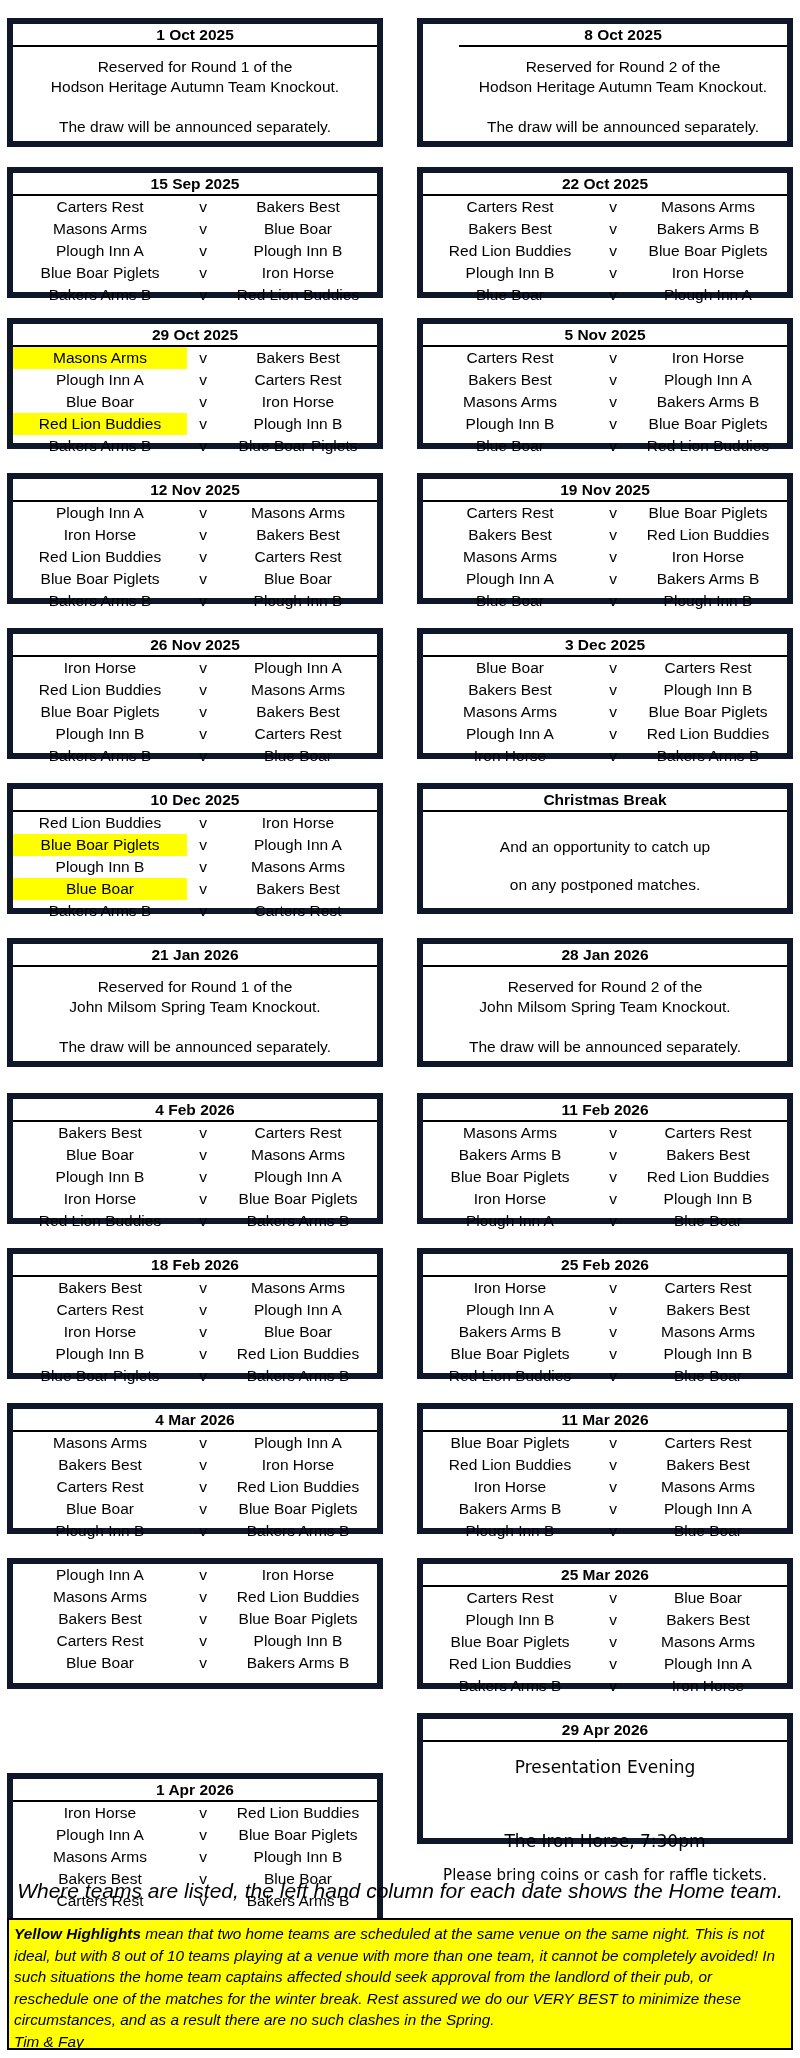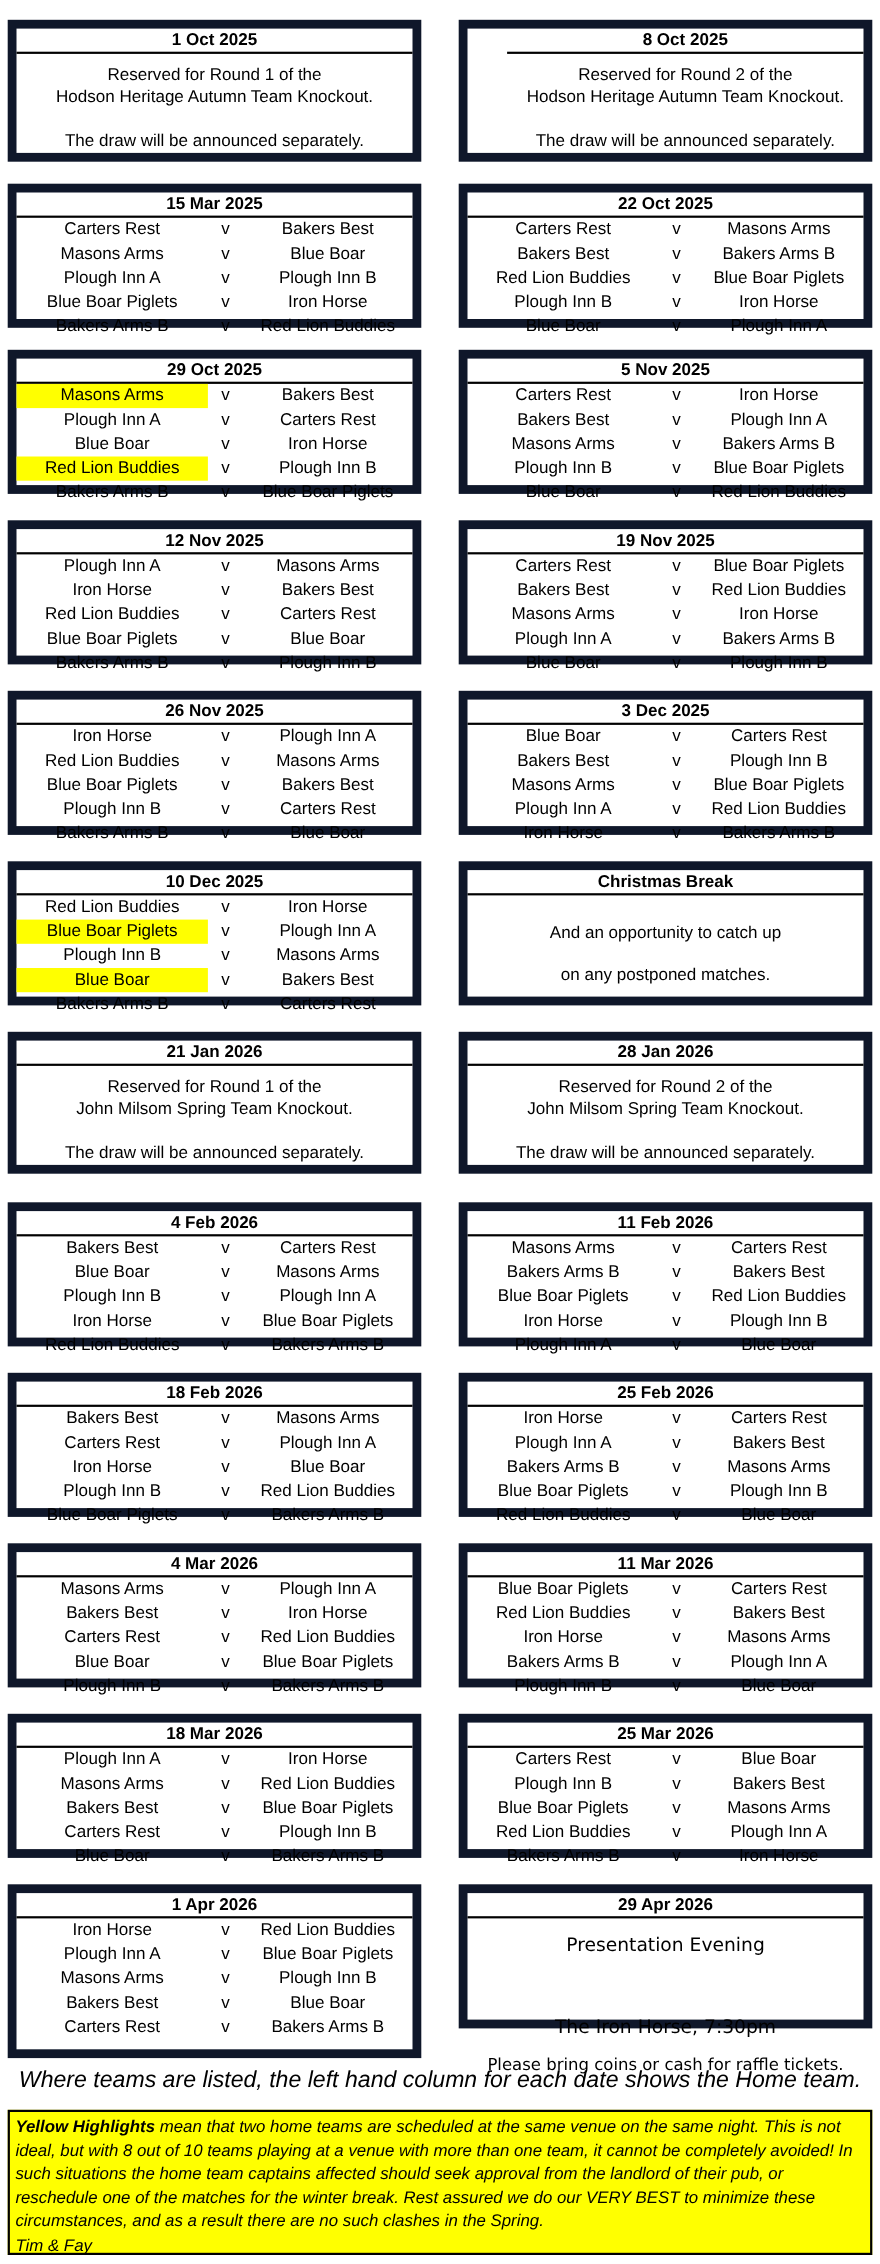--- a/index.html
+++ b/index.html
@@ -1,17 +1,17 @@
 <!DOCTYPE html>
 <html><head>
 <meta charset="utf-8">
 <style>
   html, body { margin: 0; padding: 0; background: #ffffff; }
   body { width: 800px; height: 2058px; position: relative; font-family: "Liberation Sans", sans-serif; color: #000; overflow: hidden; }
-  .box { position: absolute; width: 376px; border: 8px solid #0f172a; box-sizing: border-box; background: #fff; }
+  .box { position: absolute; width: 376px; border: 6px solid #0f172a; box-sizing: border-box; background: #fff; }
   .box.left { left: 7px; }
   .box.right { left: 417px; }
   .hdr { height: 23px; border-bottom: 2px solid #000; box-sizing: border-box; text-align: center; font-weight: bold; font-size: 15.5px; line-height: 21px; }
   .rows { padding: 0; }
   .row { display: flex; height: 22px; line-height: 22px; font-size: 15.5px; }
   .row .home { width: 174px; text-align: center; }
   .row .home.hl { background: #ffff00; }
   .row .vs { width: 32px; text-align: center; }
   .row .away { flex: 1; text-align: center; }
   .note { text-align: center; font-size: 15.5px; line-height: 20px; padding-top: 10px; }
@@ -43,21 +43,21 @@
     <div class="box right" style="top: 18px; height: 129px; padding-left: 36px;">
       <div class="hdr">8 Oct 2025</div>
       <div class="note">
         <div>Reserved for Round 2 of the</div>
         <div>Hodson Heritage Autumn Team Knockout.</div>
         <div class="gap"></div>
         <div>The draw will be announced separately.</div>
       </div>
     </div>
     <div class="box left" style="top: 167px; height: 131px;">
-      <div class="hdr">15 Mar 2025</div>
+      <div class="hdr">15 Sep 2025</div>
       <div class="rows">
         <div class="row">
           <span class="home">Carters Rest</span>
           <span class="vs">v</span>
           <span class="away">Bakers Best</span>
         </div>
         <div class="row">
           <span class="home">Masons Arms</span>
           <span class="vs">v</span>
           <span class="away">Blue Boar</span>
@@ -518,21 +518,20 @@
           <span class="away">Plough Inn A</span>
         </div>
         <div class="row">
           <span class="home">Plough Inn B</span>
           <span class="vs">v</span>
           <span class="away">Blue Boar</span>
         </div>
       </div>
     </div>
     <div class="box left" style="top: 1558px; height: 131px;">
-      <div class="hdr">18 Mar 2026</div>
       <div class="rows">
         <div class="row">
           <span class="home">Plough Inn A</span>
           <span class="vs">v</span>
           <span class="away">Iron Horse</span>
         </div>
         <div class="row">
           <span class="home">Masons Arms</span>
           <span class="vs">v</span>
           <span class="away">Red Lion Buddies</span>
@@ -577,21 +576,21 @@
           <span class="vs">v</span>
           <span class="away">Plough Inn A</span>
         </div>
         <div class="row">
           <span class="home">Bakers Arms B</span>
           <span class="vs">v</span>
           <span class="away">Iron Horse</span>
         </div>
       </div>
     </div>
-    <div class="box left" style="top: 1713px; height: 158px;">
+    <div class="box left" style="top: 1773px; height: 158px;">
       <div class="hdr">1 Apr 2026</div>
       <div class="rows">
         <div class="row">
           <span class="home">Iron Horse</span>
           <span class="vs">v</span>
           <span class="away">Red Lion Buddies</span>
         </div>
         <div class="row">
           <span class="home">Plough Inn A</span>
           <span class="vs">v</span>

